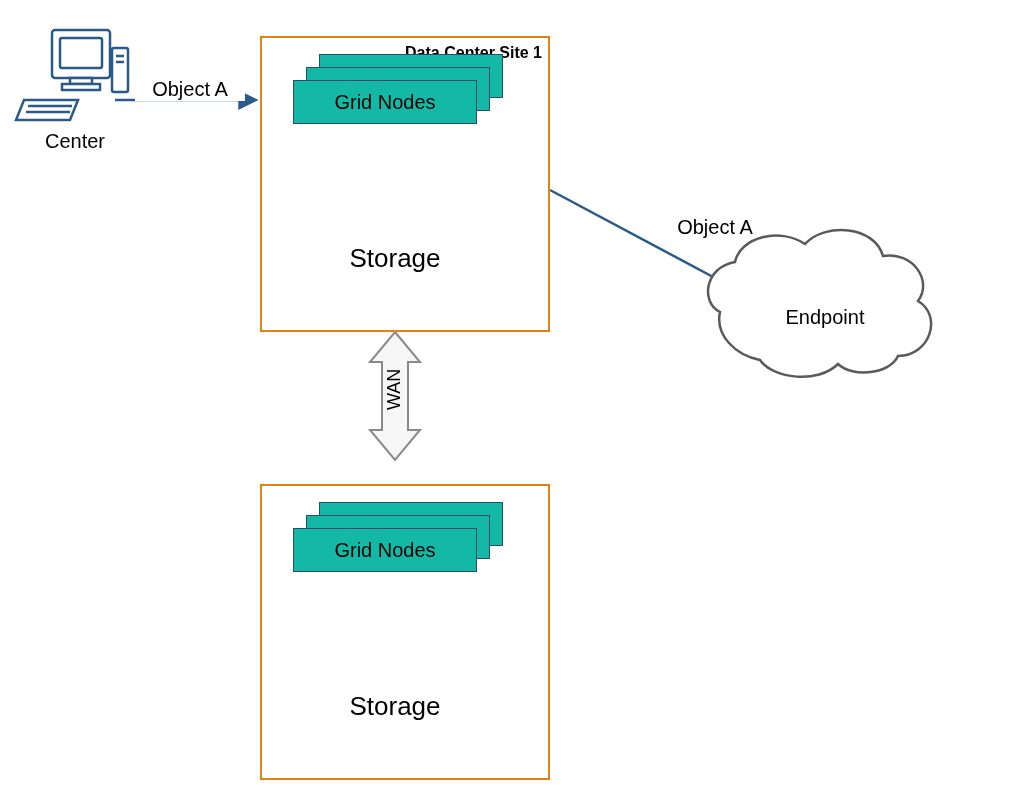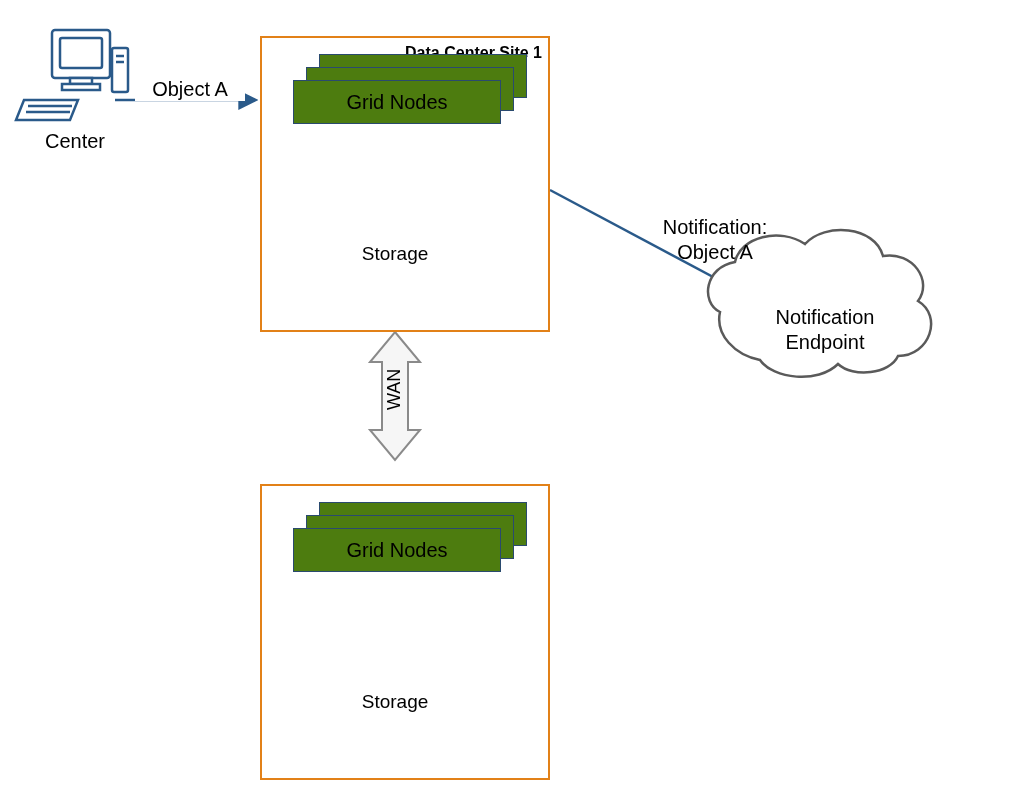--- a/index.html
+++ b/index.html
@@ -27,31 +27,31 @@
     font-size: 16px;
     text-align: right;
     margin-top: 40px;
   }
   .label {
     font-size: 20px;
     color: #000;
     text-align: center;
   }
   .label-small {
-    font-size: 19px;
+    font-size: 26px;
     text-align: center;
   }
   .grid-stack {
     position: absolute;
   }
   .grid-card {
     position: absolute;
-    width: 208px;
+    width: 184px;
     height: 44px;
-    background: #4d7c0f;
+    background: #14b8a6;
     border: 1.5px solid #2a4a6e;
     box-sizing: border-box;
   }
   .grid-front {
     display: flex;
     align-items: center;
     justify-content: center;
     font-size: 20px;
     color: #000;
   }
@@ -165,22 +165,20 @@
     <div class="grid-card grid-front" style="left:0; top:26px;">
       <span>Grid Nodes</span>
     </div>
   </div>
 
   <div class="abs label-small" style="left:345px; top:691px; width:100px;">Storage</div>
 
   <div class="abs" style="left:384px; top:410px; transform: rotate(-90deg); transform-origin: left top; font-size:18px;">WAN</div>
 
   <div class="abs notif-text" style="left:635px; top:215px; width:160px;">
-    <div>Notification:</div>
     <div>Object A</div>
   </div>
 
   <div class="abs notif-text" style="left:755px; top:305px; width:140px;">
-    <div>Notification</div>
     <div>Endpoint</div>
   </div>
 
 </div>
 
 </body></html>

